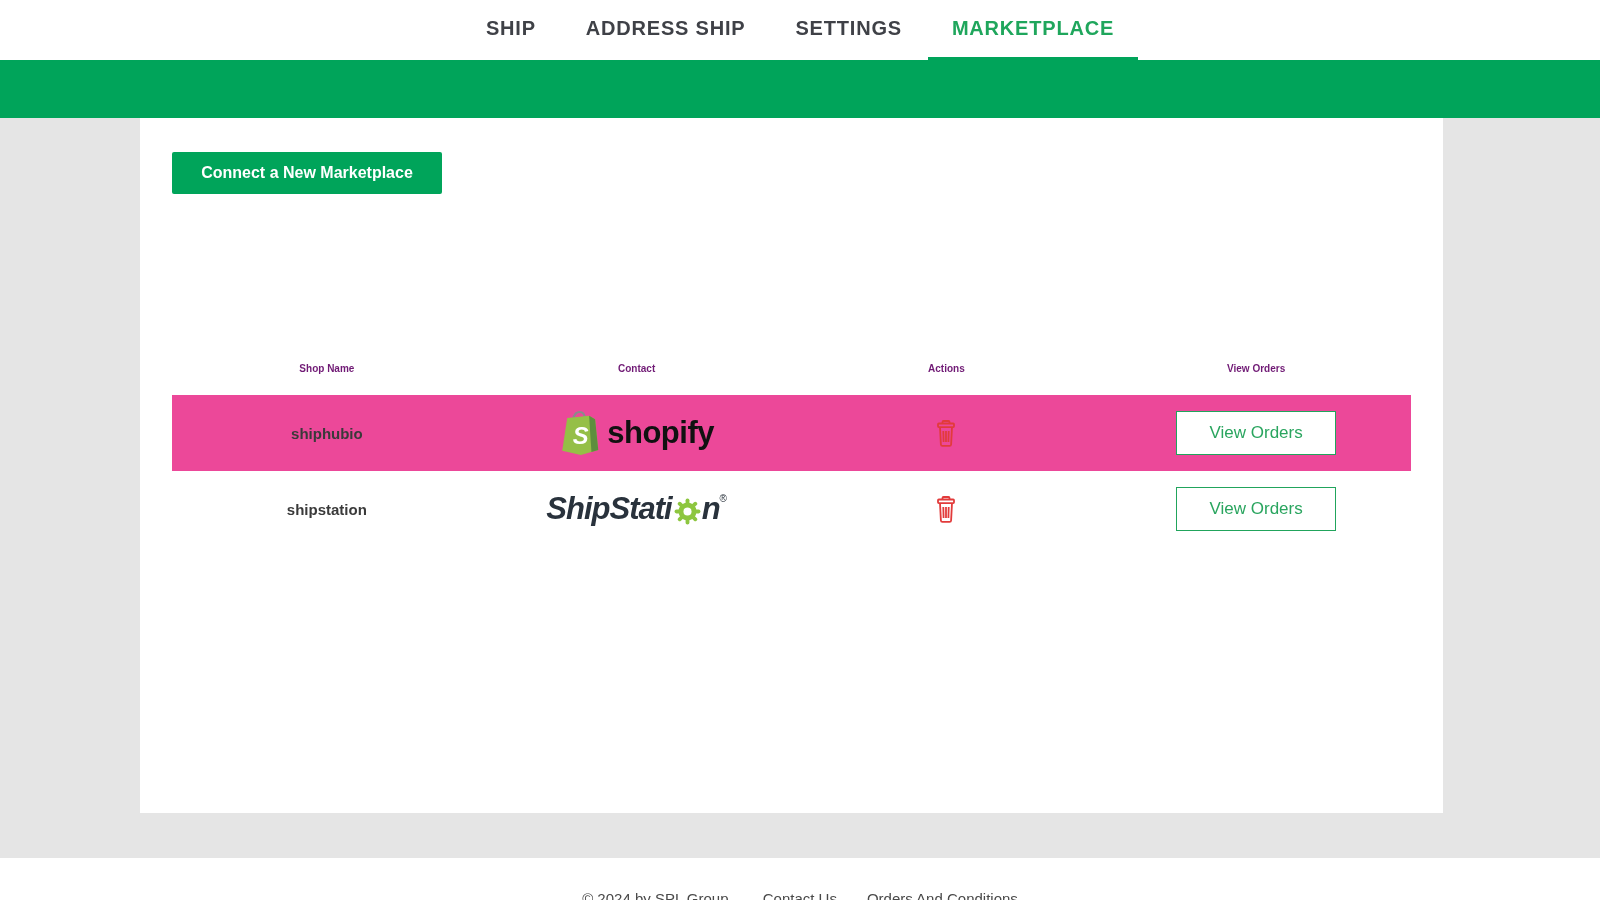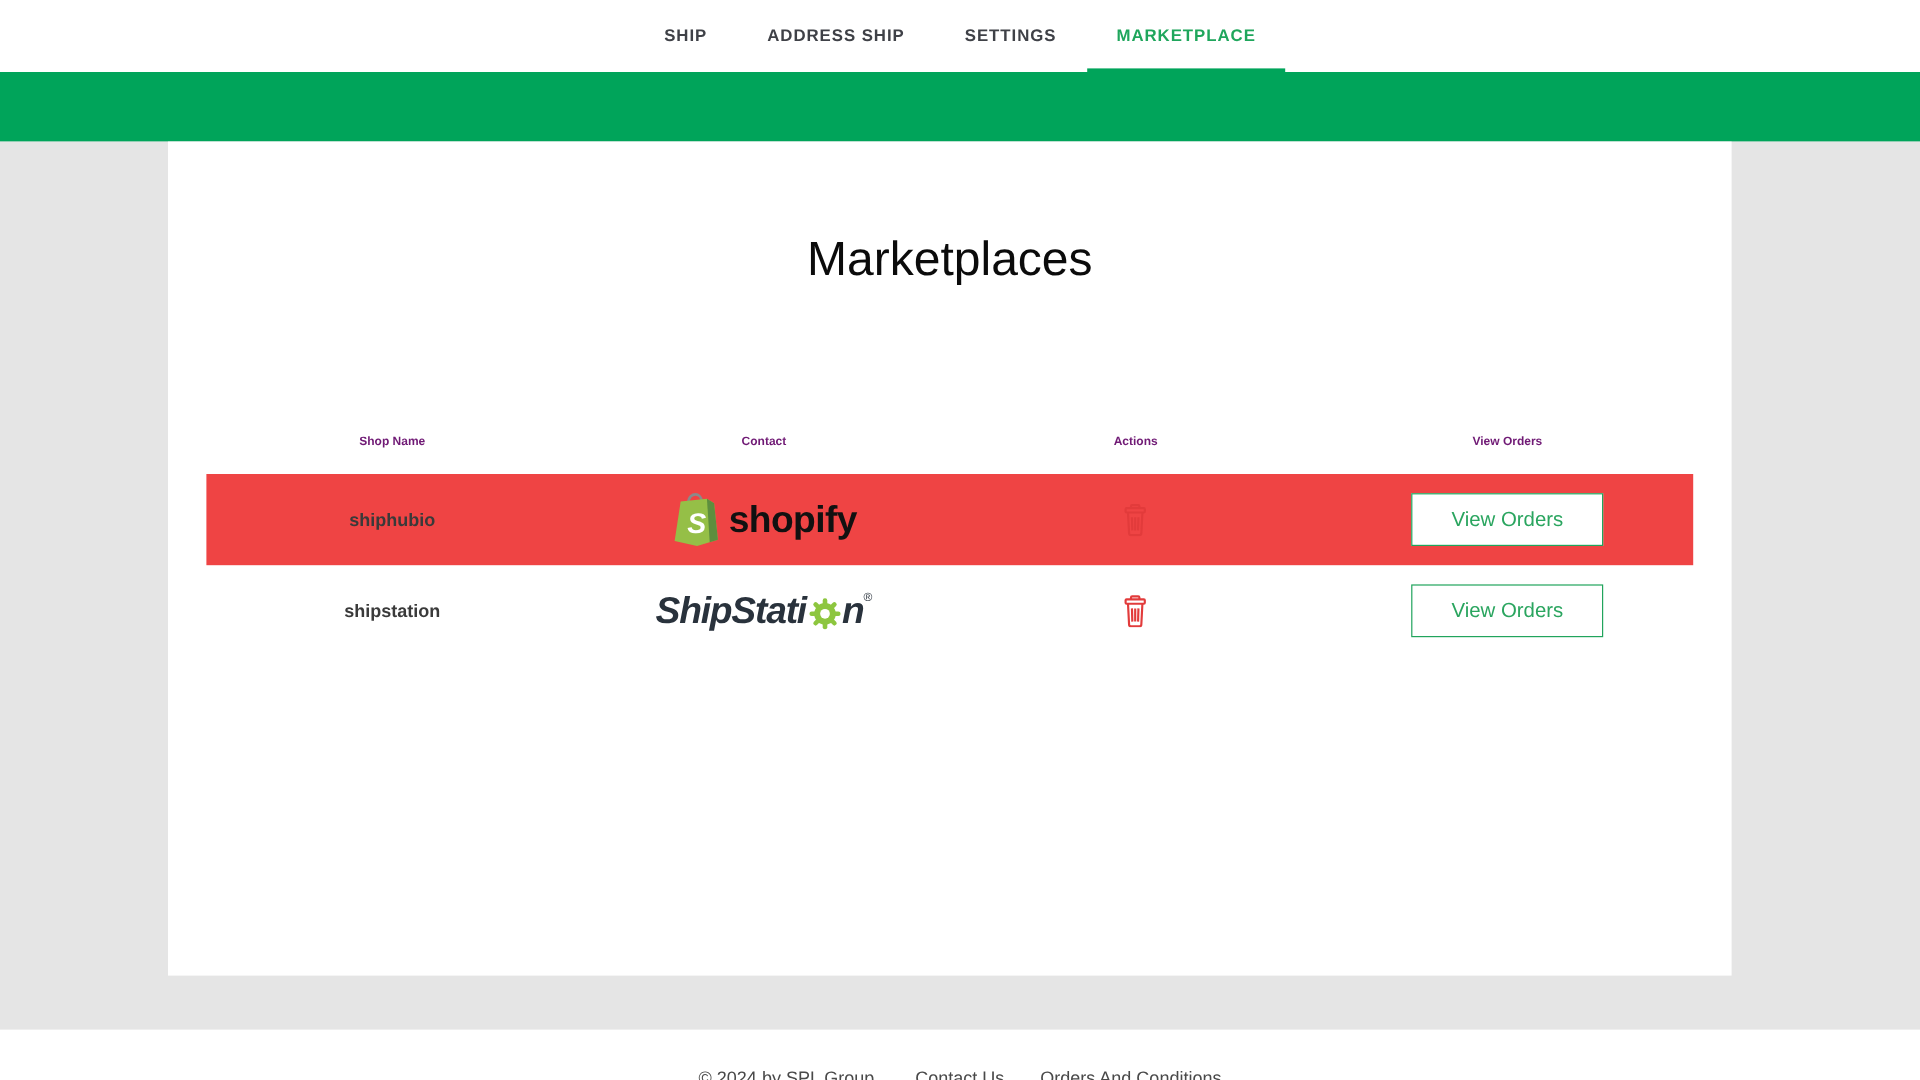--- a/index.html
+++ b/index.html
@@ -2,21 +2,21 @@
 <html><head>
 <meta charset="utf-8">
 <style>
   * { margin:0; padding:0; box-sizing:border-box; }
   html,body { width:1600px; height:900px; overflow:hidden; background:#e5e5e5;
               font-family:"Liberation Sans", sans-serif; }
 
   
   .navbar { height:60px; background:#ffffff; display:flex; justify-content:center;
             align-items:stretch; gap:2px; }
-  .nav-tab { display:flex; align-items:center; padding:0 24px; font-size:14px;
+  .nav-tab { display:flex; align-items:center; padding:0 24px; font-size:20px;
              font-weight:600; letter-spacing:0.8px; color:#3f4147; cursor:pointer;
              border-bottom:3px solid transparent; }
   .nav-tab.active { color:#1fa65c; border-bottom-color:#00a45a; }
 
   
   .banner { height:58px; background:#00a45a; }
 
   
   .content { height:740px; background:#e5e5e5; }
   .card { width:1303px; height:695px; margin-left:140px; background:#ffffff;
@@ -30,21 +30,21 @@
   .page-title { position:absolute; top:76px; left:0; width:100%; text-align:center;
                 font-size:40px; font-weight:400; color:#0b0b0b; }
 
   
   .mk-table { position:absolute; top:237px; left:32px; right:32px; }
   .thead { display:grid; grid-template-columns:repeat(4,1fr); height:26px;
            margin-bottom:14px; align-items:center; }
   .th { text-align:center; font-size:10px; font-weight:600; color:#701a75; }
   .trow { display:grid; grid-template-columns:repeat(4,1fr); height:76px;
           align-items:center; }
-  .trow.alt { background:#ef4444; }
+  .trow.alt { background:#ec4899; }
   .cell { display:flex; justify-content:center; align-items:center; }
   .shop-name { font-size:15px; font-weight:600; color:#3a3a3a; }
 
   .view-orders-btn { width:160px; height:44px; background:#ffffff;
                      border:1px solid #21a45c; color:#2aa55f; font-size:17px;
                      font-family:"Liberation Sans",sans-serif; cursor:pointer; }
   .trash-btn { background:none; border:none; cursor:pointer; line-height:0; padding:4px; }
 
   
   .shopify-logo { display:flex; align-items:center; gap:6px; }
@@ -72,22 +72,22 @@
   <div class="nav-tab">ADDRESS SHIP</div>
   <div class="nav-tab">SETTINGS</div>
   <div class="nav-tab active">MARKETPLACE</div>
 </header>
 
 <div class="banner"></div>
 
 <div class="content">
   <main class="card">
 
+    <button class="connect-btn">Connect a New Marketplace</button>
 
-    <h1 class="page-title">Marketplaces</h1>
 
     <section class="mk-table">
       <div class="thead">
         <div class="th">Shop Name</div>
         <div class="th">Contact</div>
         <div class="th">Actions</div>
         <div class="th">View Orders</div>
       </div>
 
       <div class="trow alt">

